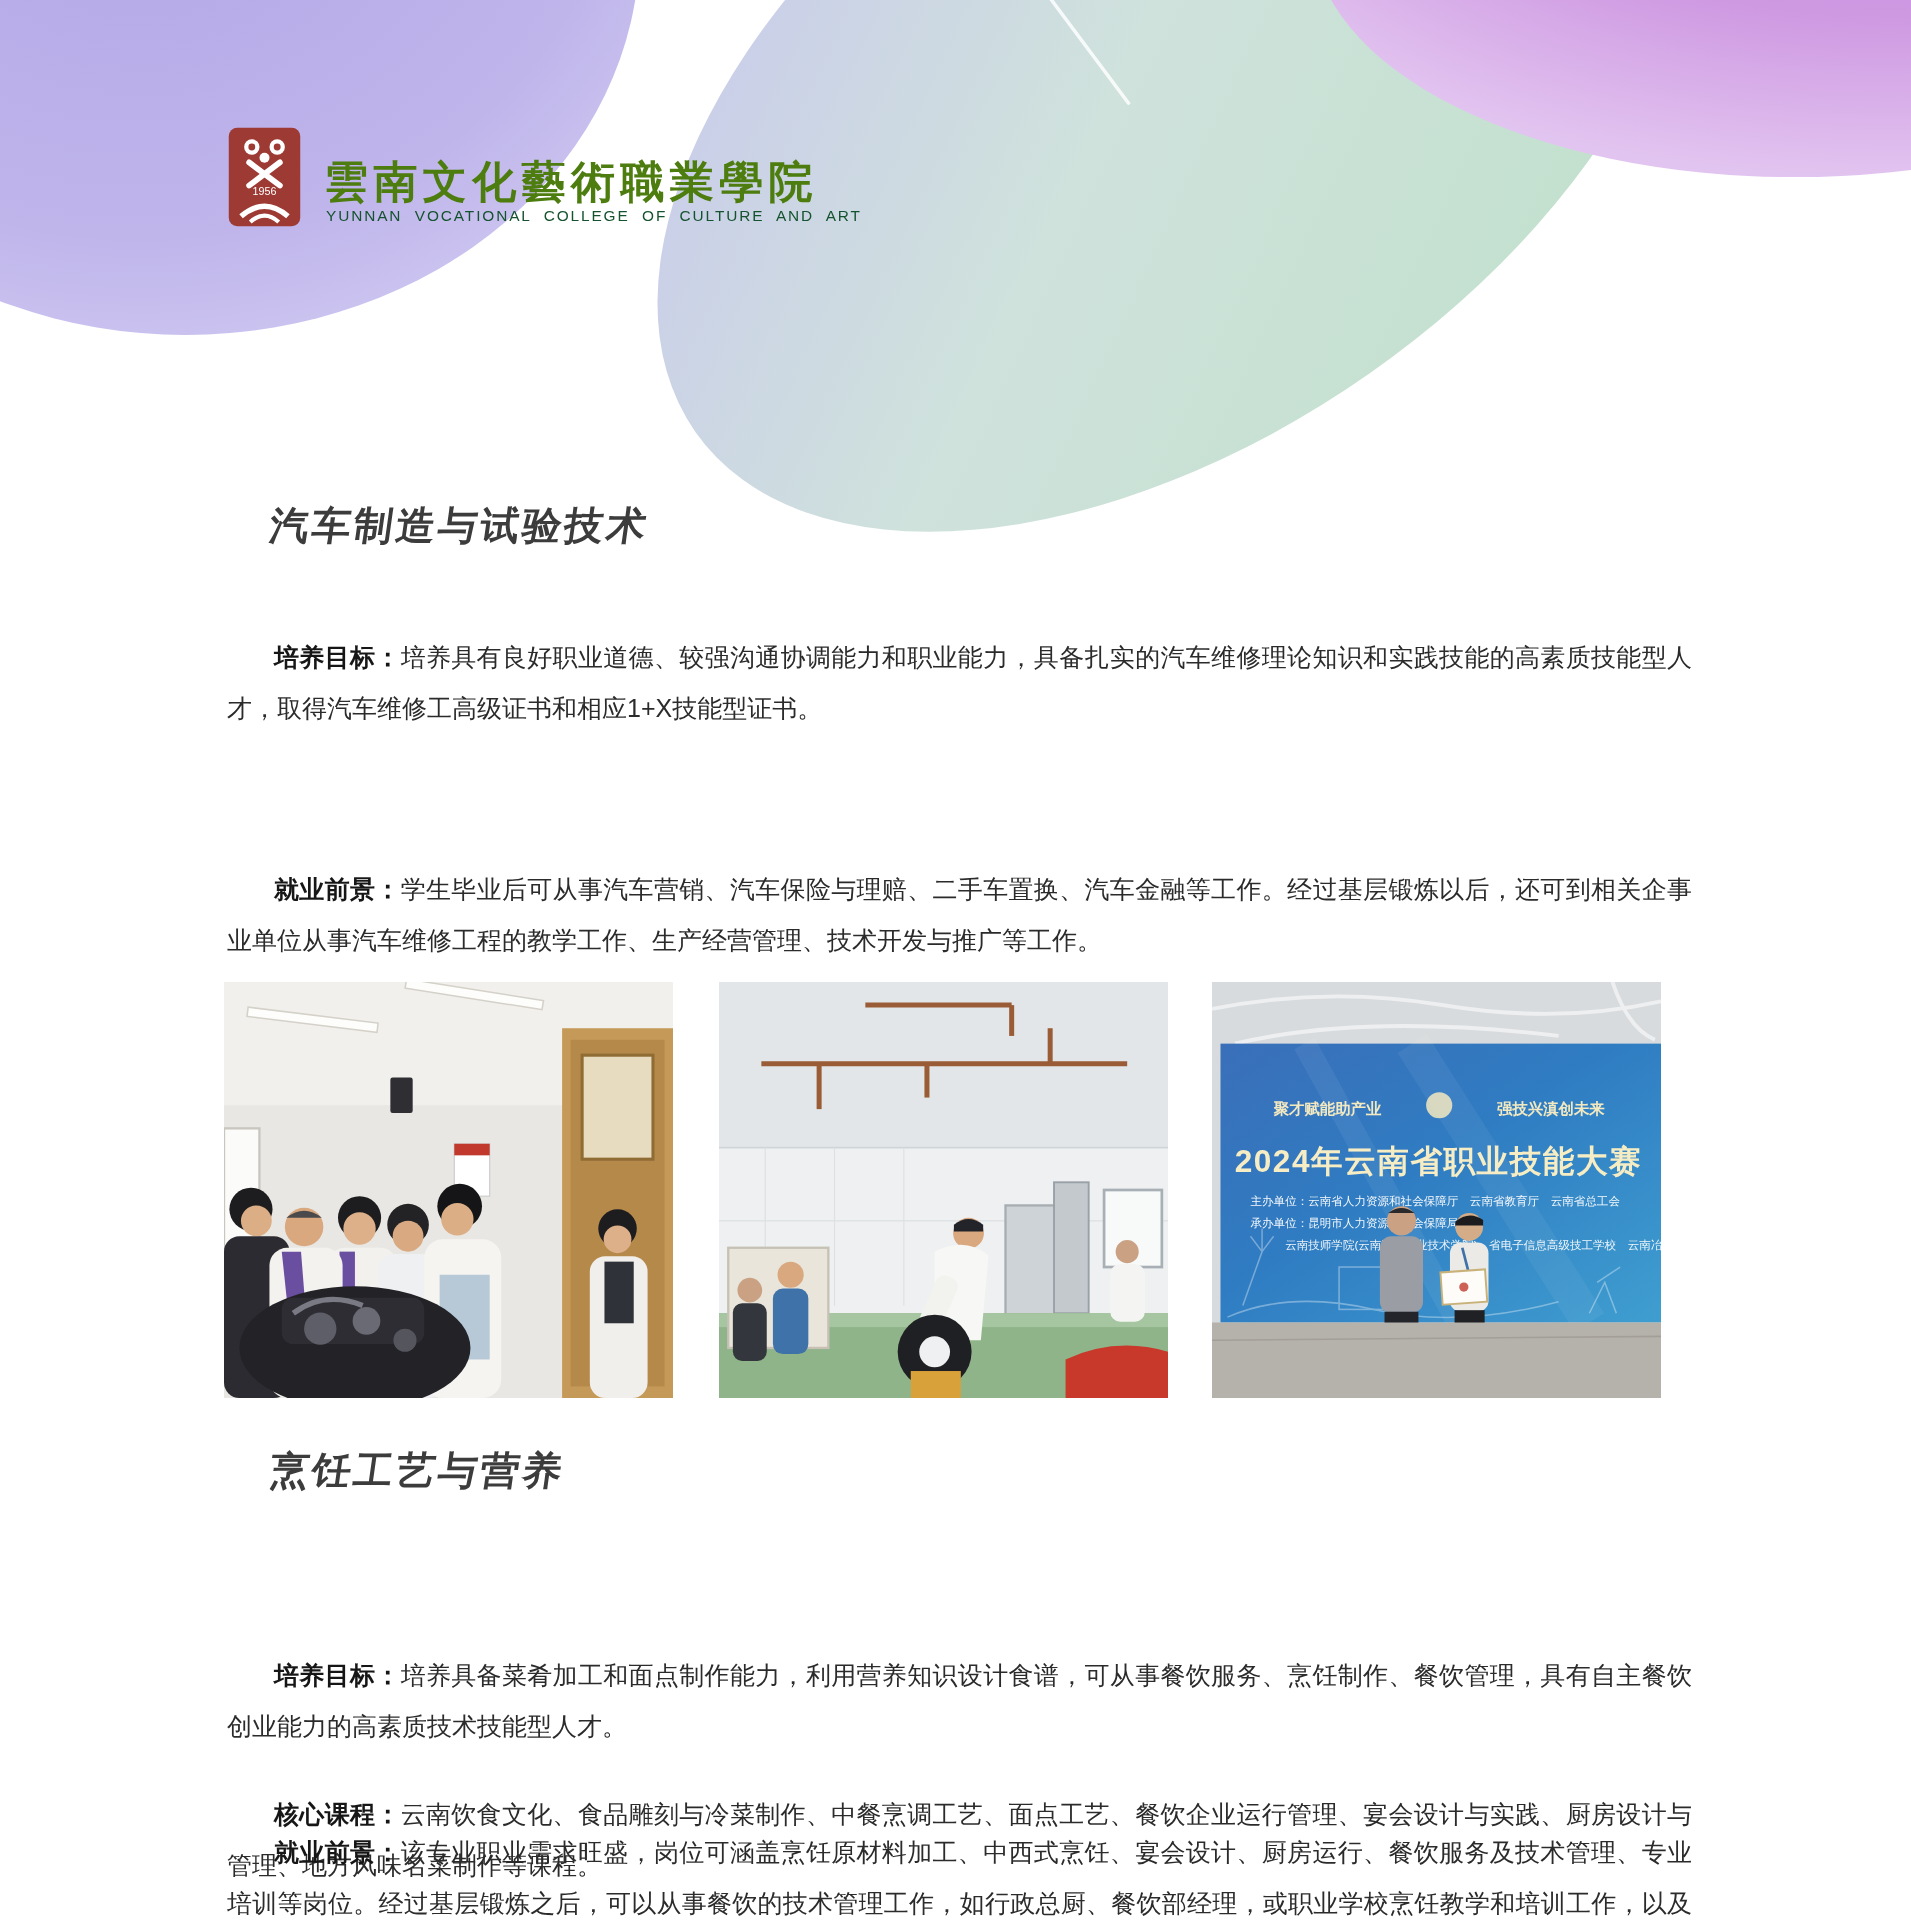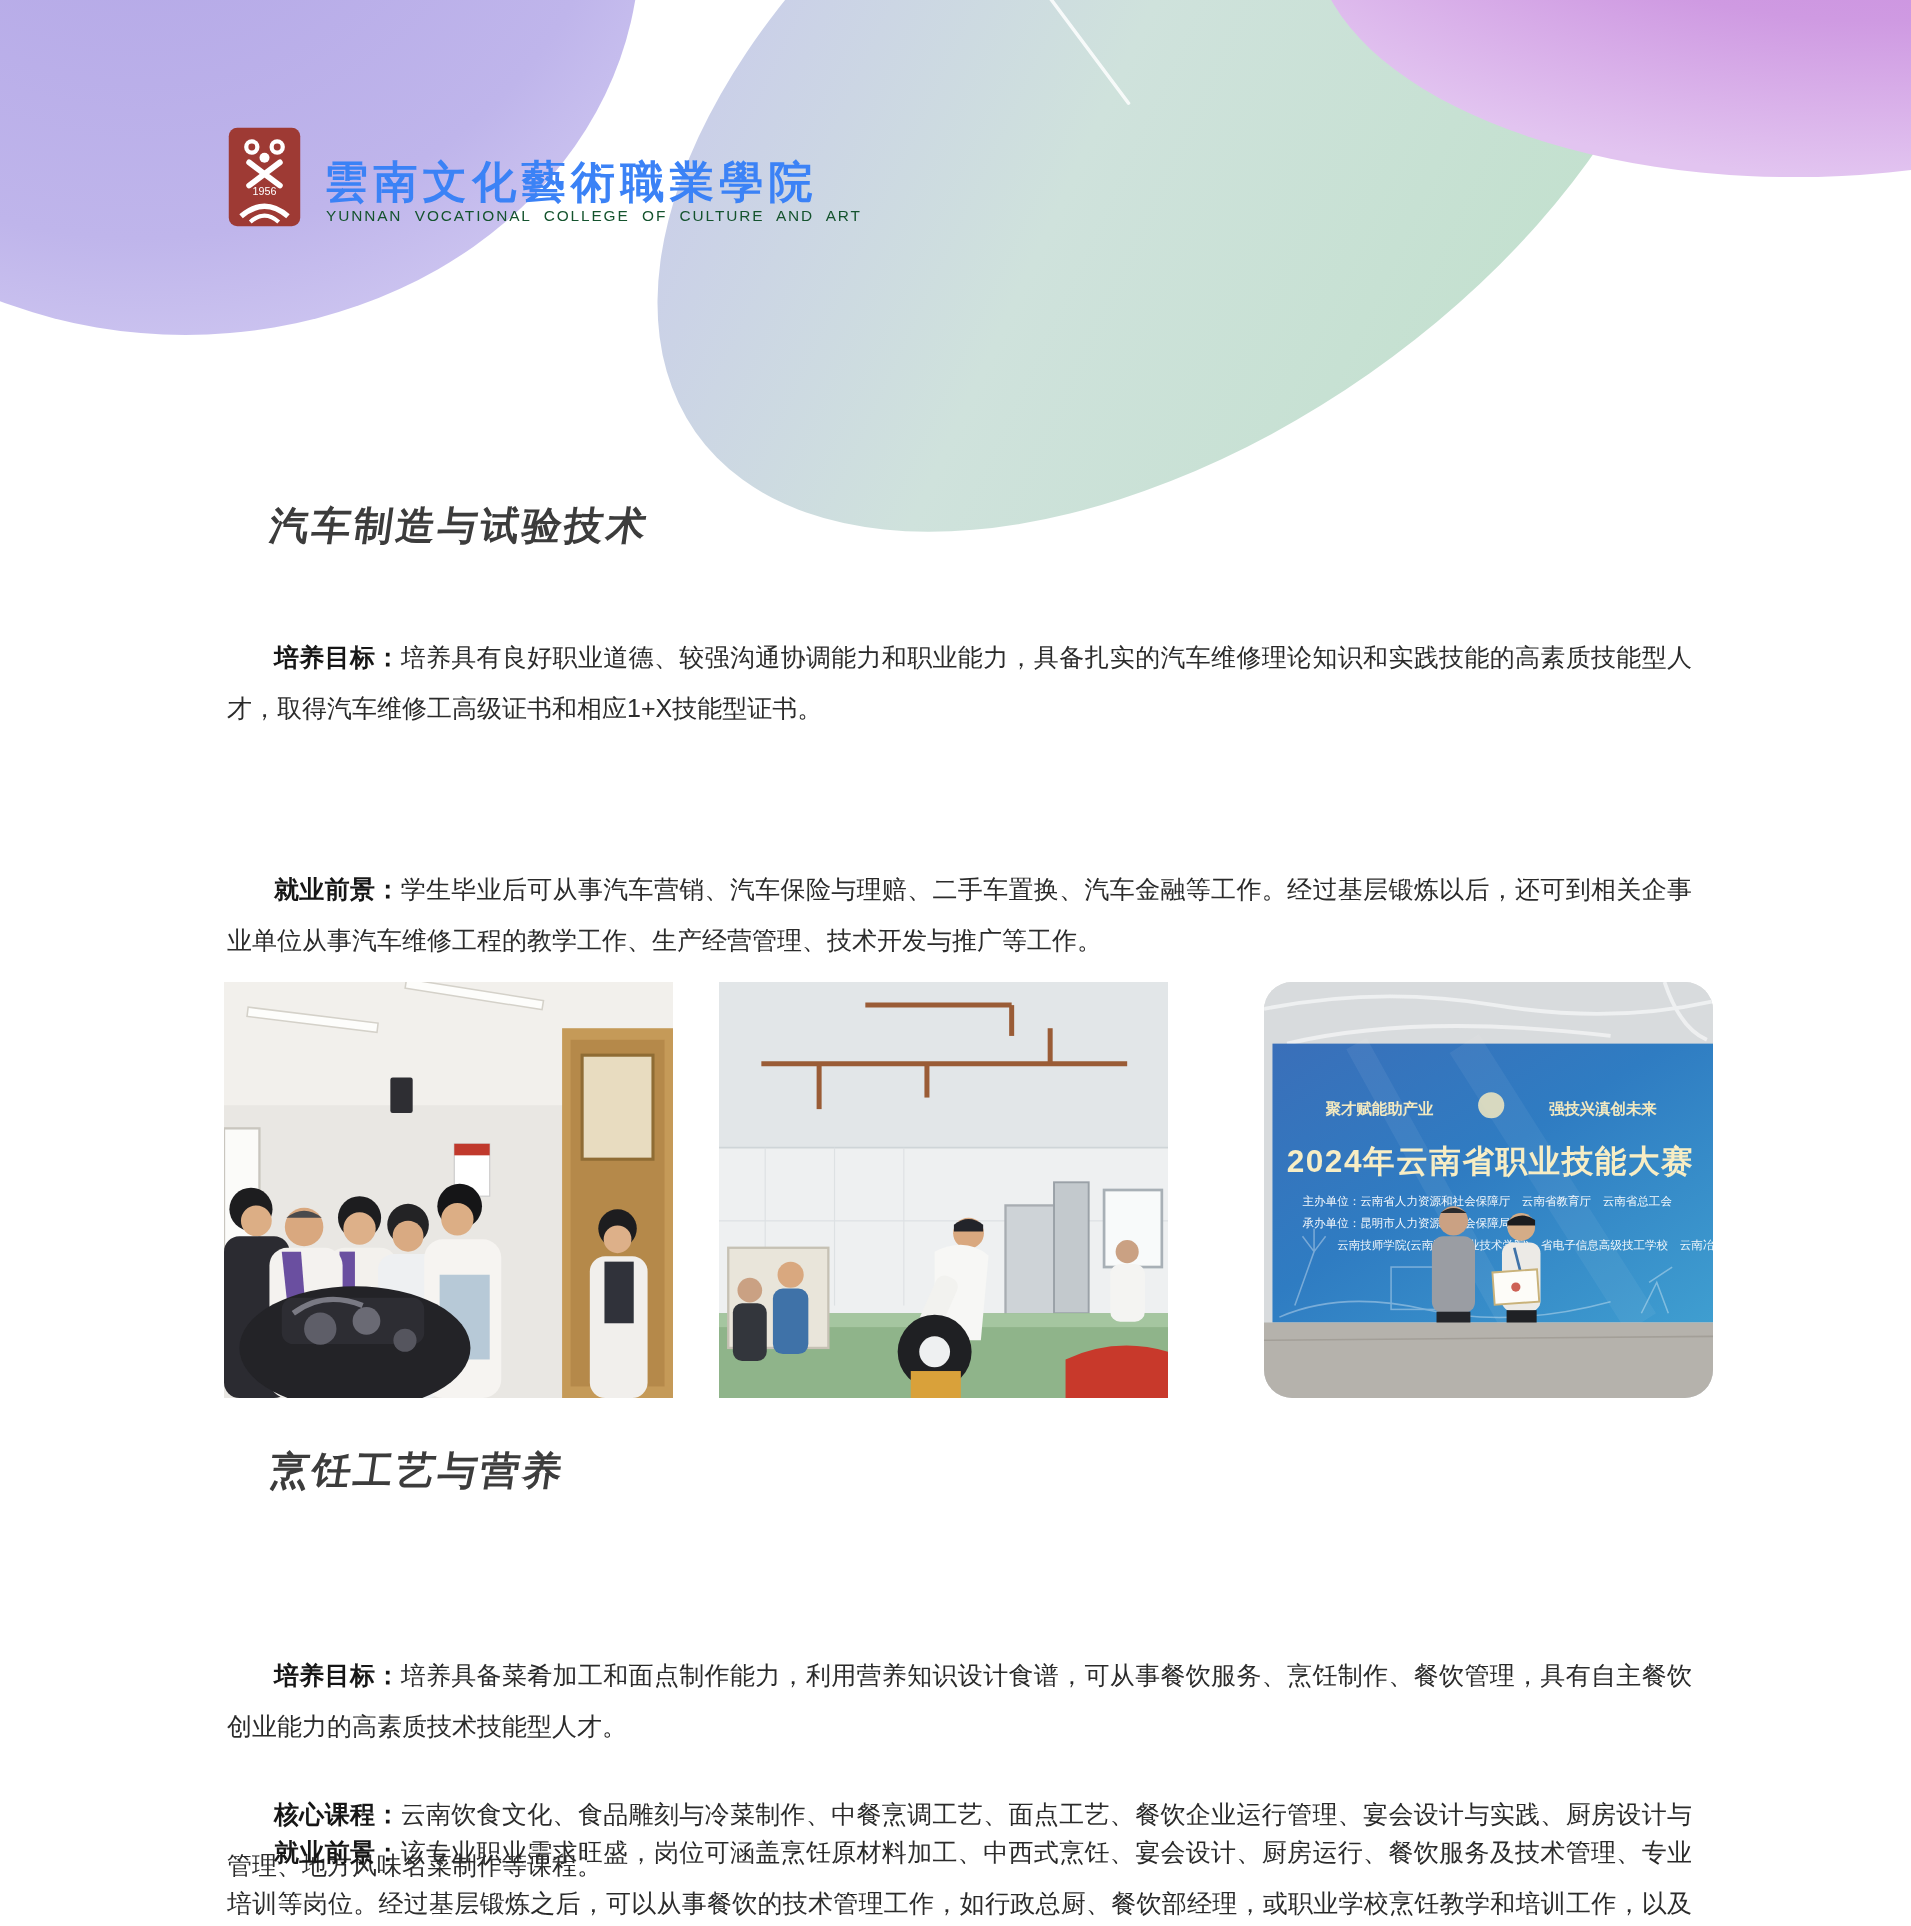--- a/index.html
+++ b/index.html
@@ -3,37 +3,37 @@
 <meta charset="utf-8">
 <style>
   html,body{margin:0;padding:0;background:#fff;}
   .page{position:relative;width:1911px;height:2593px;background:#ffffff;overflow:hidden;
         font-family:"Liberation Sans","DejaVu Sans",sans-serif;}
   .abs{position:absolute;}
   svg{display:block;}
 
   
   .logo-seal{left:228px;top:127px;width:73px;height:100px;}
-  .college-zh{left:324px;top:153px;font-size:44px;font-weight:600;color:#3b82f6;
+  .college-zh{left:324px;top:153px;font-size:44px;font-weight:600;color:#4d7c0f;
               letter-spacing:5.4px;white-space:nowrap;}
   .college-en{left:326px;top:207px;font-size:15.4px;color:#14532d;letter-spacing:1.9px;
               word-spacing:6.2px;white-space:nowrap;}
 
   
   .sec-title{left:270px;font-size:39px;font-weight:800;color:#3c3c3c;letter-spacing:3.1px;
              transform:skewX(-8deg);white-space:nowrap;}
   .para{left:227px;width:1465px;font-size:25px;line-height:51px;color:#2b2b2b;
         text-align:justify;text-indent:47px;}
   .para b{font-weight:800;color:#161616;}
 
   
   .photo{overflow:hidden;background:#ddd;}
   .photo svg{width:100%;height:100%;}
   .r1{top:982px;width:449px;height:416px;}
-  .c1{left:224px;} .c2{left:719px;} .c3{left:1264px;border-radius:28px;}
+  .c1{left:224px;} .c2{left:719px;} .c3{left:1212px;}
 </style>
 </head>
 <body>
 
 <div class="page">
 
   <svg class="abs" style="left:0;top:0;" width="1911" height="616" viewBox="0 0 4961 1600">
     <defs>
       <radialGradient id="gPurple" cx="45%" cy="35%" r="75%">
         <stop offset="0%" stop-color="#b2a5e6"></stop>

